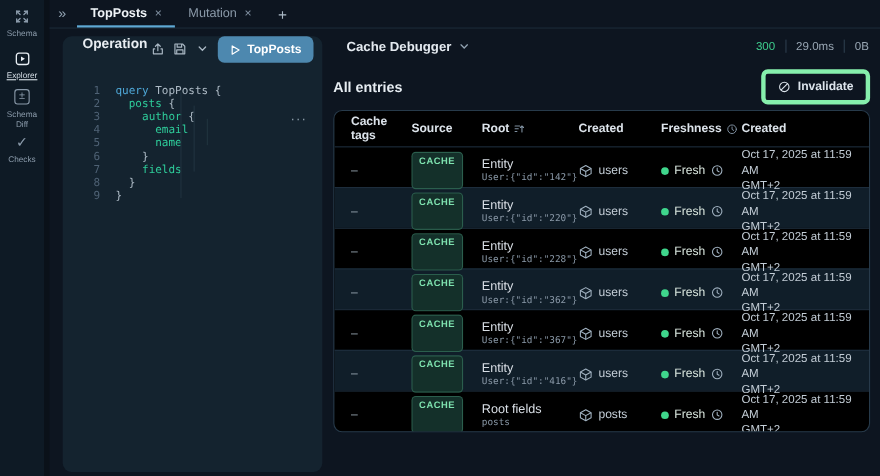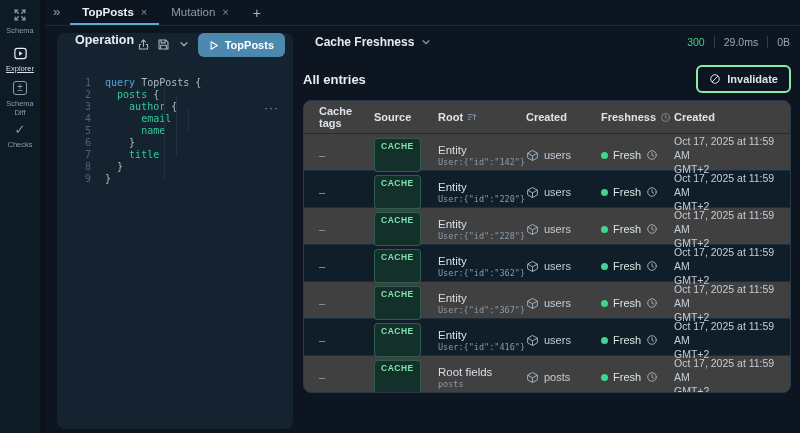--- a/index.html
+++ b/index.html
@@ -58,27 +58,27 @@
     color:#e4eaf0; cursor:pointer; }
   .dbg-title svg { color:#8fa0af; }
   .dbg-status { margin-left:auto; display:flex; align-items:center; gap:9px; font-size:10.5px; }
   .st-sep { width:1px; height:12px; background:#2c3d4c; }
   .st-code { color:#3ecf8e; } .st-dim { color:#9aa8b5; }
 
   .entries-bar { position:absolute; left:303px; top:64px; width:488px; height:30px;
     display:flex; align-items:center; }
   .entries-title { font-size:13px; font-weight:bold; color:#e6ecf1; }
   .invalidate-btn { margin-left:auto; display:flex; align-items:center; gap:6px; height:23px;
-    padding:12px 11px; background:transparent; border:2px solid #86efac; border-radius:6px;
+    padding:12px 11px; background:transparent; border:4px solid #86efac; border-radius:6px;
     color:#dde5ec; font-size:11px; font-weight:bold; font-family:"Liberation Sans", sans-serif;
     cursor:pointer; }
 
   
   .cache-table { position:absolute; left:303px; top:100px; width:488px;
-    border:1px solid #273a4a; border-radius:8px; overflow:hidden; background:#404040; }
+    border:1px solid #273a4a; border-radius:8px; overflow:hidden; background:#000000; }
   .thead, .trow { display:grid; grid-template-columns:55px 64px 88px 75px 73px 1fr;
     padding:0 15px; align-items:center; }
   .thead { height:32px; font-size:11px; font-weight:bold; color:#dce3ea; }
   .thead .hcell { display:flex; align-items:center; gap:4px; line-height:1.1; }
   .hicon { color:#7f90a0; display:flex; }
   .trow { height:37px; border-top:1px solid #1d2d3c; cursor:default; }
   .trow:nth-child(even) { background:#101e29; }
   .cell { font-size:11px; color:#c3cdd6; }
   .c-tags { color:#9aa8b5; }
   .badge { display:inline-block; font-size:8.5px; font-weight:bold; letter-spacing:0.5px;
@@ -174,34 +174,34 @@
       </button>
     </div>
     <div class="code">
       <div>
           <div class="code-line"><span class="lnum">1</span><span class="lcontent"><span class="tok-k">query</span><span class="tok-p"> TopPosts {</span></span></div>
           <div class="code-line"><span class="lnum">2</span><span class="lcontent"><span class="tok-p">  </span><span class="tok-f">posts</span><span class="tok-p"> {</span></span></div>
           <div class="code-line"><span class="lnum">3</span><span class="lcontent"><span class="tok-p">    </span><span class="tok-f">author</span><span class="tok-p"> {</span></span></div>
           <div class="code-line"><span class="lnum">4</span><span class="lcontent"><span class="tok-p">      </span><span class="tok-f">email</span></span></div>
           <div class="code-line"><span class="lnum">5</span><span class="lcontent"><span class="tok-p">      </span><span class="tok-f">name</span></span></div>
           <div class="code-line"><span class="lnum">6</span><span class="lcontent"><span class="tok-p">    }</span></span></div>
-          <div class="code-line"><span class="lnum">7</span><span class="lcontent"><span class="tok-p">    </span><span class="tok-f">title</span></span></div>
+          <div class="code-line"><span class="lnum">7</span><span class="lcontent"><span class="tok-p">    </span><span class="tok-f">fields</span></span></div>
           <div class="code-line"><span class="lnum">8</span><span class="lcontent"><span class="tok-p">  }</span></span></div>
           <div class="code-line"><span class="lnum">9</span><span class="lcontent"><span class="tok-p">}</span></span></div>
         </div>
       <div class="guide" style="left:107px; top:13px;  height:96px;"></div>
       <div class="guide" style="left:119px; top:25px;  height:60px;"></div>
       <div class="guide" style="left:131px; top:37px;  height:24px;"></div>
     </div>
     <span class="code-more">···</span>
   </div>
 
   <div class="dbg-bar">
     <span class="dbg-title">
-      <span>Cache Freshness</span>
+      <span>Cache Debugger</span>
       <svg width="10" height="10" viewBox="0 0 12 12" fill="none" stroke="currentColor" stroke-width="1.4" stroke-linecap="round">
           <path d="M2.5 4.5 L6 8 L9.5 4.5"></path>
         </svg>
     </span>
     <span class="dbg-status">
       <span class="st-code">300</span>
       <span class="st-sep"></span>
       <span class="st-dim">29.0ms</span>
       <span class="st-sep"></span>
       <span class="st-dim">0B</span>

